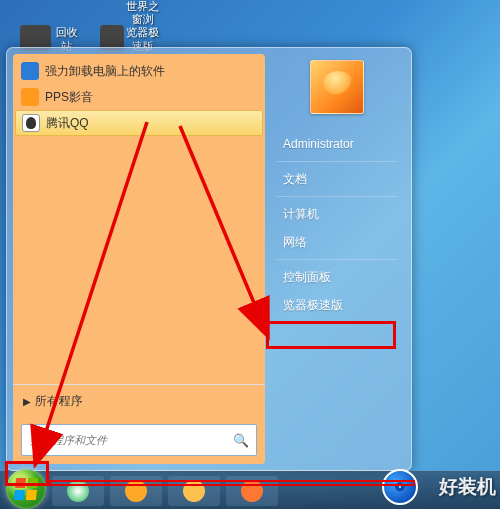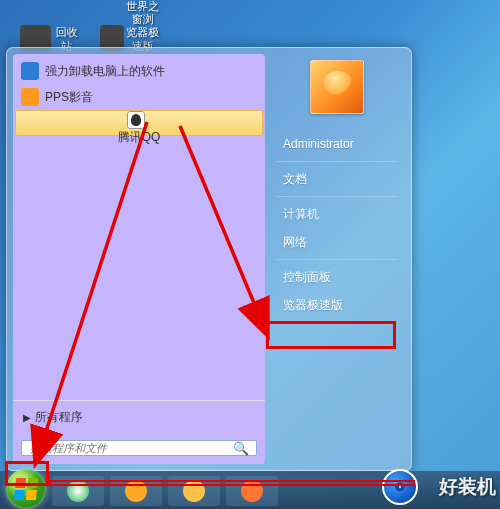--- a/index.html
+++ b/index.html
@@ -24,55 +24,54 @@
       background: rgba(180,205,230,.45);
       border: 1px solid rgba(255,255,255,.5);
       border-radius: 7px;
       padding: 6px;
       display: flex;
       box-shadow: 0 0 12px rgba(0,0,0,.4);
       backdrop-filter: blur(8px);
     }
     .left-panel {
       width: 252px; height: 100%;
-      background: #c4b5fd;
+      background: #fdba74;
       border-radius: 4px;
       display: flex; flex-direction: column;
       overflow: hidden;
     }
     .prog-list { flex: 1; padding: 4px 2px; }
     .prog-item {
       display: flex; align-items: center;
       height: 26px;
       padding: 0 6px;
       border-radius: 2px;
       font-size: 12px; color: #333;
       cursor: pointer;
     }
     .prog-item.sel {
       background: linear-gradient(#fce9a9, #f9d56a);
       border: 1px solid #e8b84a;
-      flex-direction: column;
     }
     .prog-ico { width: 18px; height: 18px; margin-right: 6px; border-radius: 3px; flex-shrink: 0; }
     .ico-blue { background: #2b7cd4; }
     .ico-or { background: #ff9a1f; }
     .ico-qq { background: #fff; border: 1px solid #999; position: relative; }
     .ico-qq::after { content:""; position:absolute; left:3px; top:2px; width:10px; height:12px; background:#333; border-radius:50% 50% 40% 40%; }
     .all-p {
       border-top: 1px solid #ddd;
       padding: 8px 10px;
       font-size: 12px; color: #333;
       display: flex; align-items: center;
       cursor: pointer;
     }
     .all-p .tri { margin-right: 4px; font-size: 10px; }
     .search-row { padding: 6px 8px 8px; }
     .search-box {
-      height: 16px;
+      height: 32px;
       border: 1px solid #8faecc;
       border-radius: 2px;
       background: #fff;
       display: flex; align-items: center;
       padding: 0 6px 0 8px;
     }
     .search-box input {
       flex: 1; border: none; outline: none;
       font-size: 11px; font-style: italic; color: #888;
       background: transparent;

